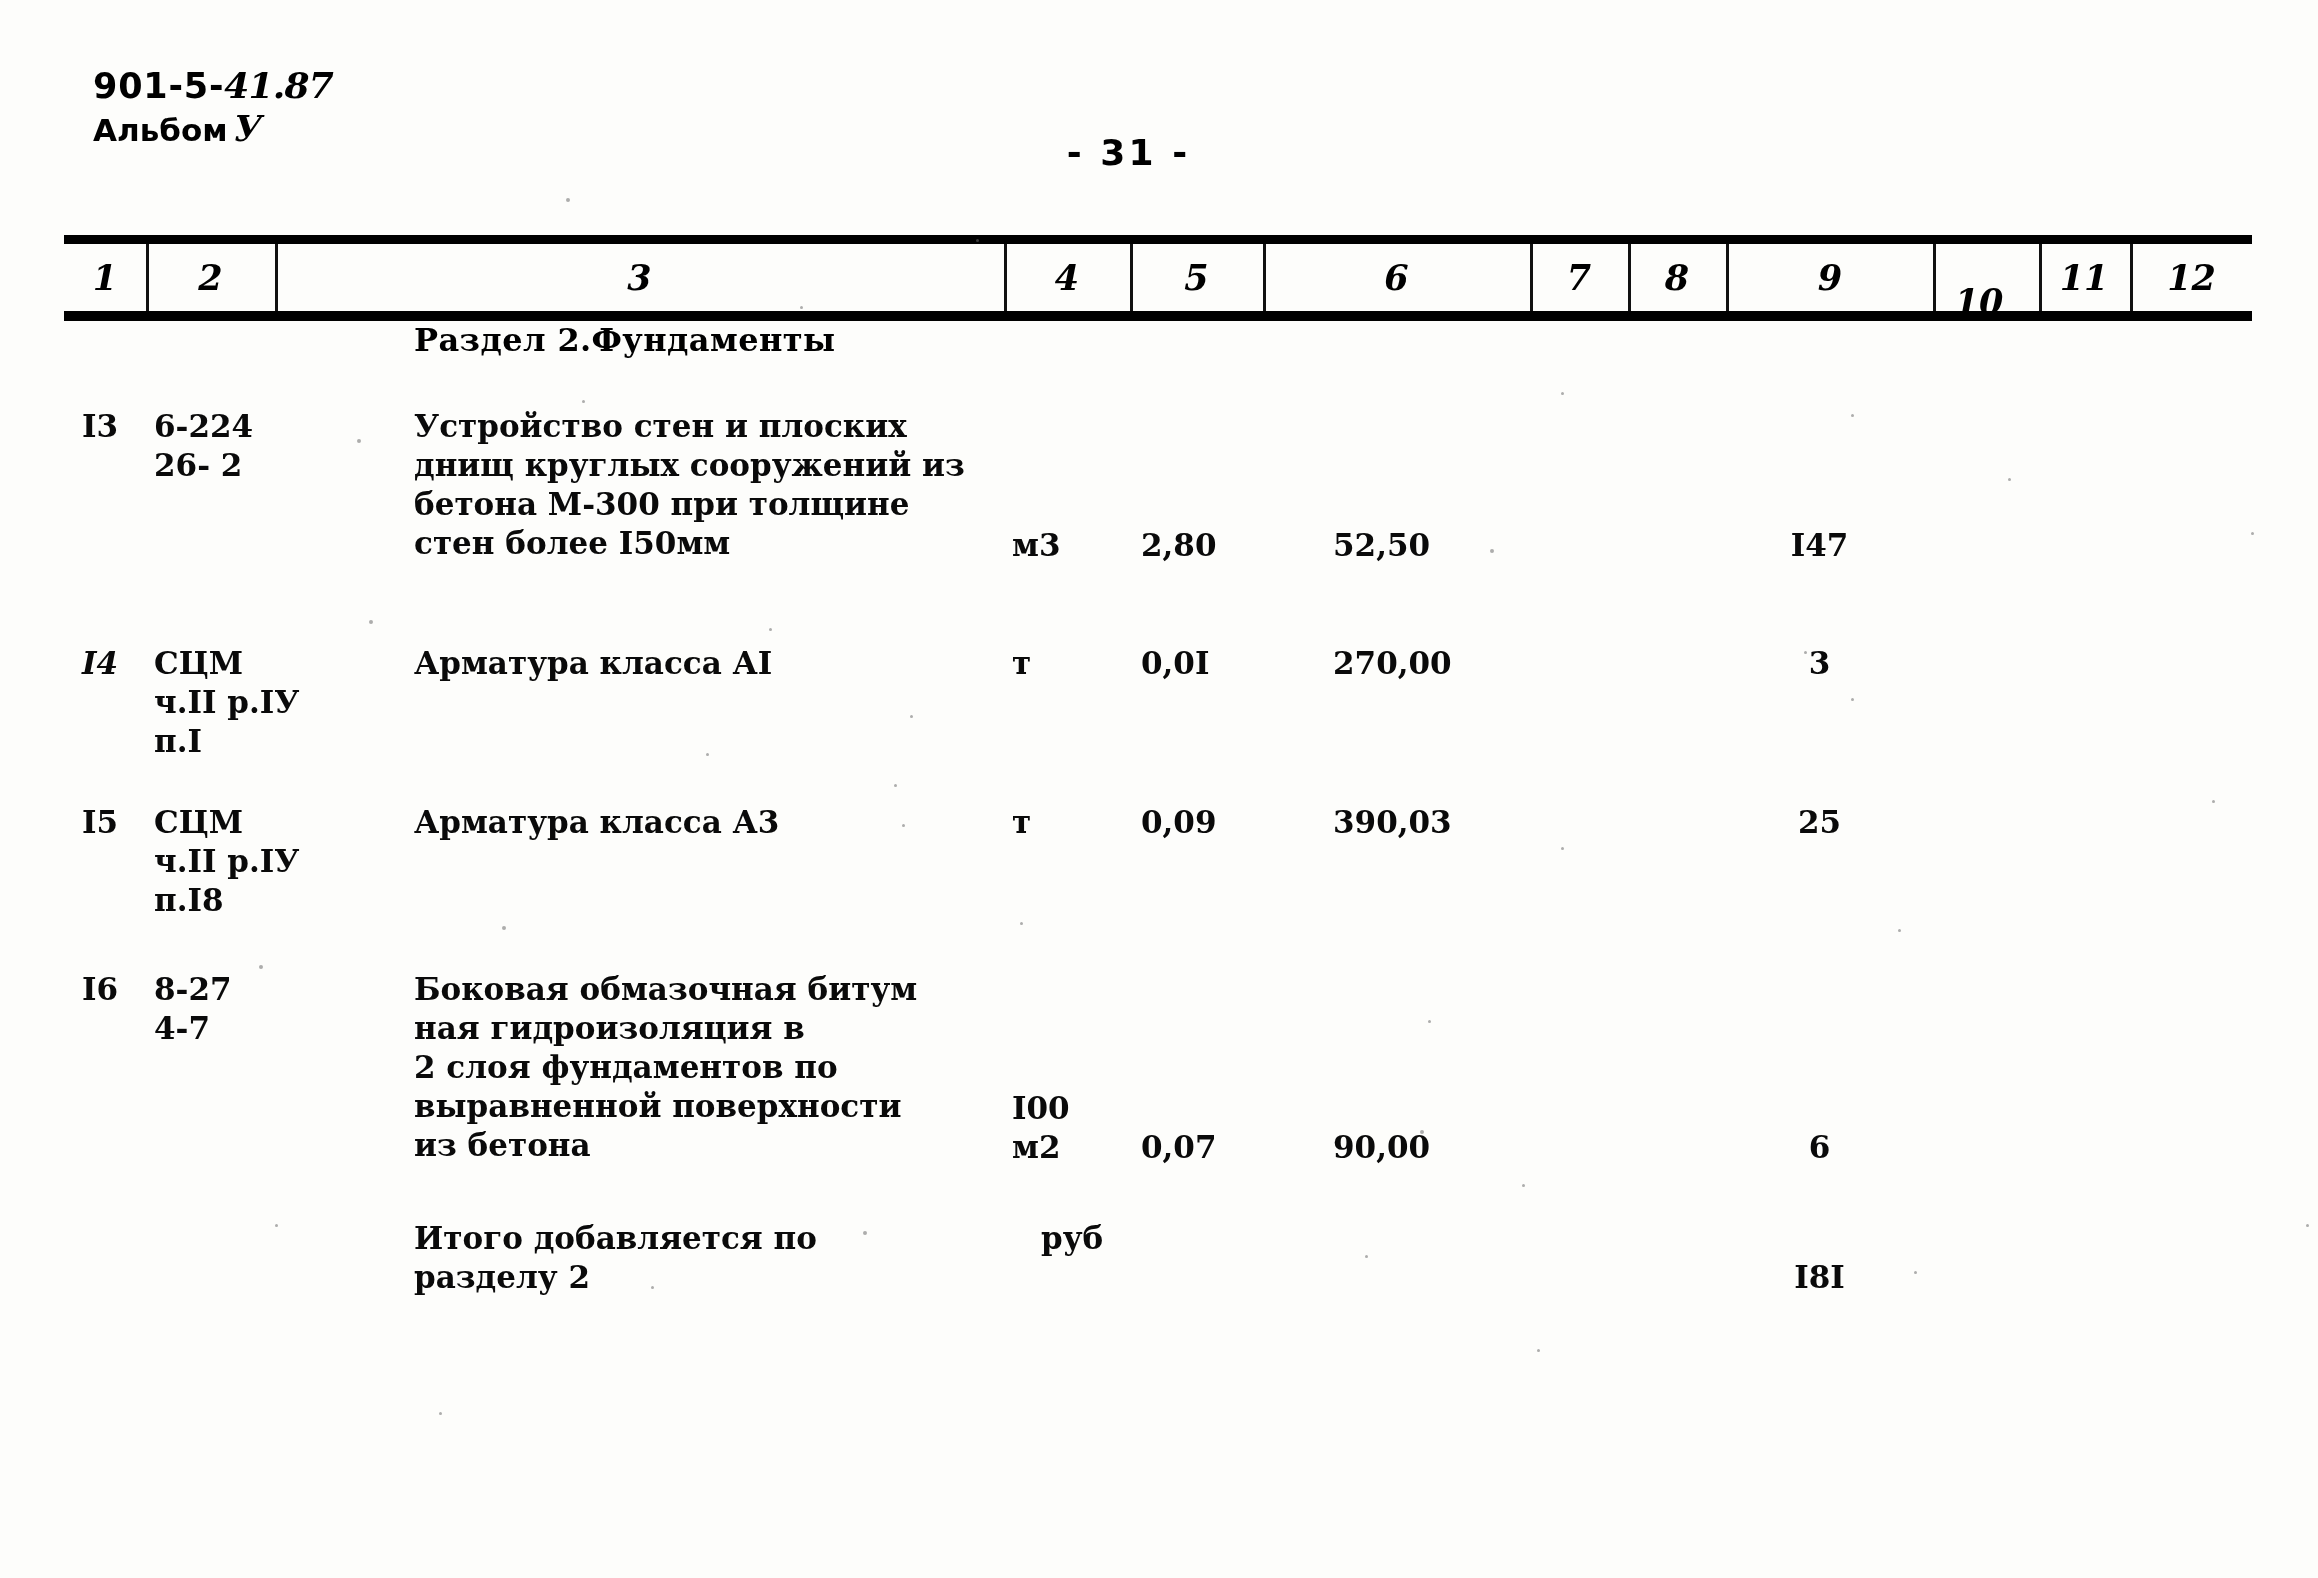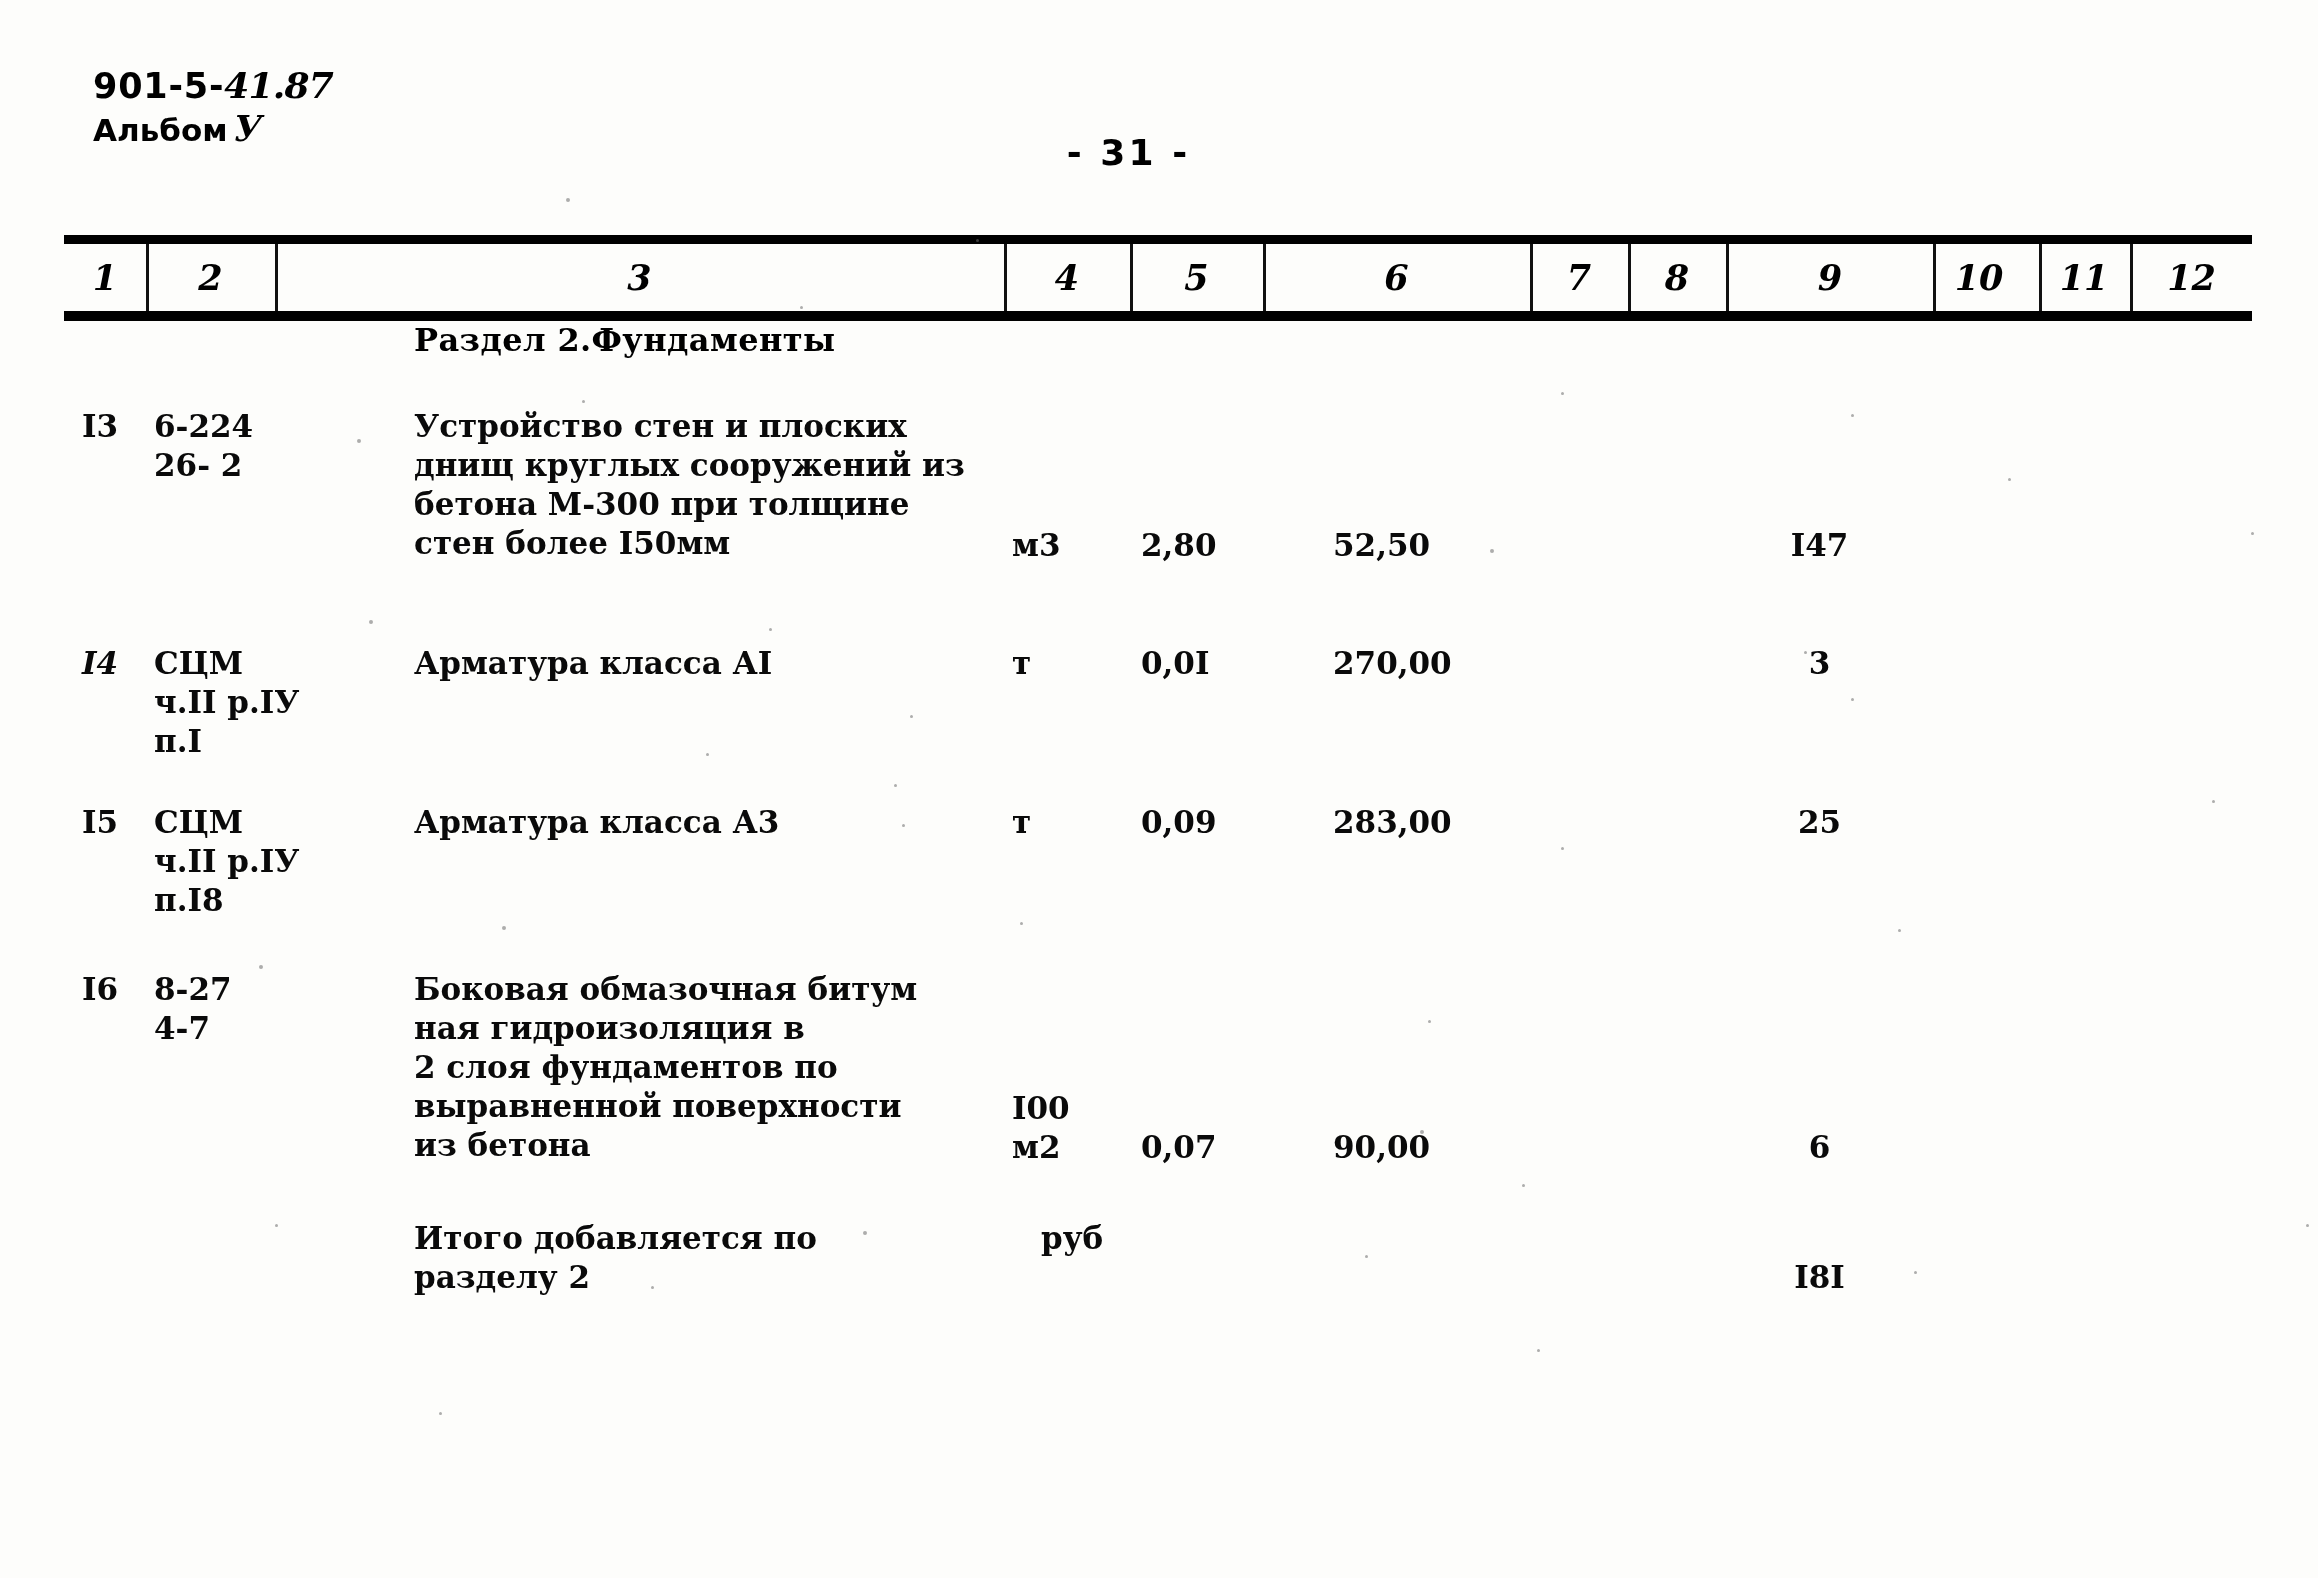--- a/index.html
+++ b/index.html
@@ -190,21 +190,21 @@
   <div id="colnums">
       <div class="colnum" style="left: 64px; width: 82px;">1</div>
       <div class="colnum" style="left: 146px; width: 129px;">2</div>
       <div class="colnum" style="left: 275px; width: 729px;">3</div>
       <div class="colnum" style="left: 1004px; width: 126px;">4</div>
       <div class="colnum" style="left: 1130px; width: 133px;">5</div>
       <div class="colnum" style="left: 1263px; width: 267px;">6</div>
       <div class="colnum" style="left: 1530px; width: 98px;">7</div>
       <div class="colnum" style="left: 1628px; width: 98px;">8</div>
       <div class="colnum" style="left: 1726px; width: 208px;">9</div>
-      <div class="colnum" style="left: 1933px; width: 92px;">10</div>
+      <div class="colnum" style="left: 1933px; width: 92px; margin-top: 24px;">10</div>
       <div class="colnum" style="left: 2039px; width: 90px;">11</div>
       <div class="colnum" style="left: 2130px; width: 123px;">12</div>
     </div>
 
   <div class="body-area">
     <div class="section-title" style="top:0px;">Раздел 2.Фундаменты</div>
     <div id="rows-host">
         <div class="trow" style="top: 86px;">
           <div class="cell c-num" style="top: 0px;">I3</div>
           <div class="cell c-code" style="top: 0px;">6-224
@@ -230,21 +230,21 @@
           <div class="cell c-total" style="top: 0px;">3</div>
         </div>
         <div class="trow" style="top: 482px;">
           <div class="cell c-num" style="top: 0px;">I5</div>
           <div class="cell c-code" style="top: 0px;">СЦМ
 ч.II р.IУ
 п.I8</div>
           <div class="cell c-desc" style="top: 0px;">Арматура класса А3</div>
           <div class="cell c-unit" style="top: 0px;">т</div>
           <div class="cell c-qty" style="top: 0px;">0,09</div>
-          <div class="cell c-price" style="top: 0px;">283,00</div>
+          <div class="cell c-price" style="top: 0px;">390,03</div>
           <div class="cell c-total" style="top: 0px;">25</div>
         </div>
         <div class="trow" style="top: 649px;">
           <div class="cell c-num" style="top: 0px;">I6</div>
           <div class="cell c-code" style="top: 0px;">8-27
 4-7</div>
           <div class="cell c-desc" style="top: 0px;">Боковая обмазочная битум
 ная гидроизоляция в
 2 слоя фундаментов по
 выравненной поверхности

